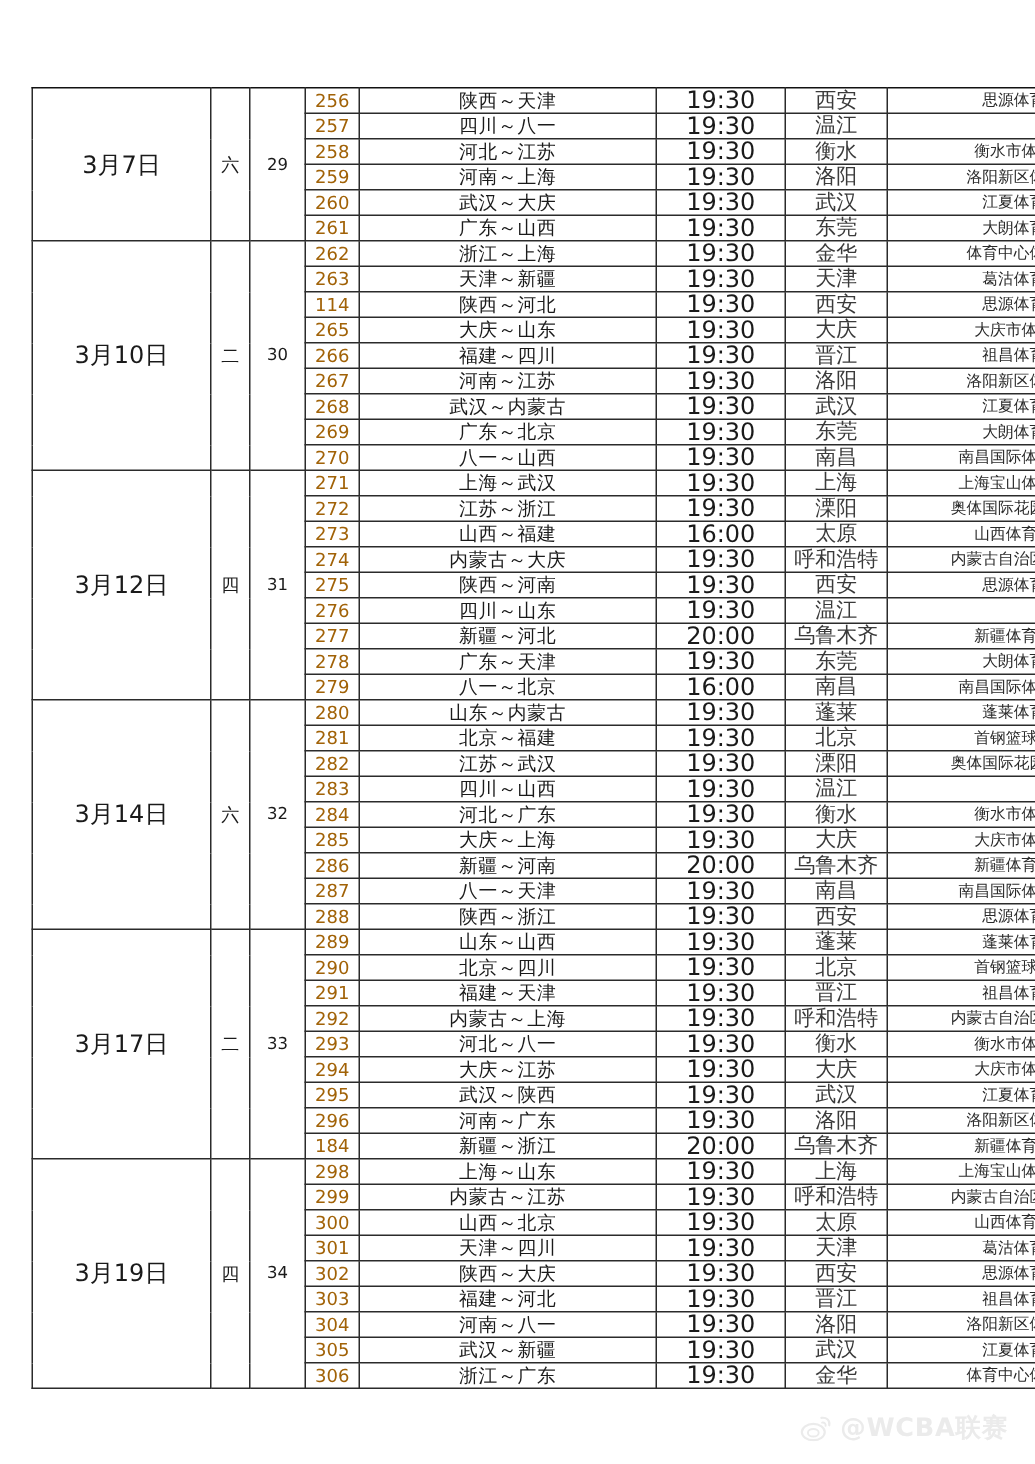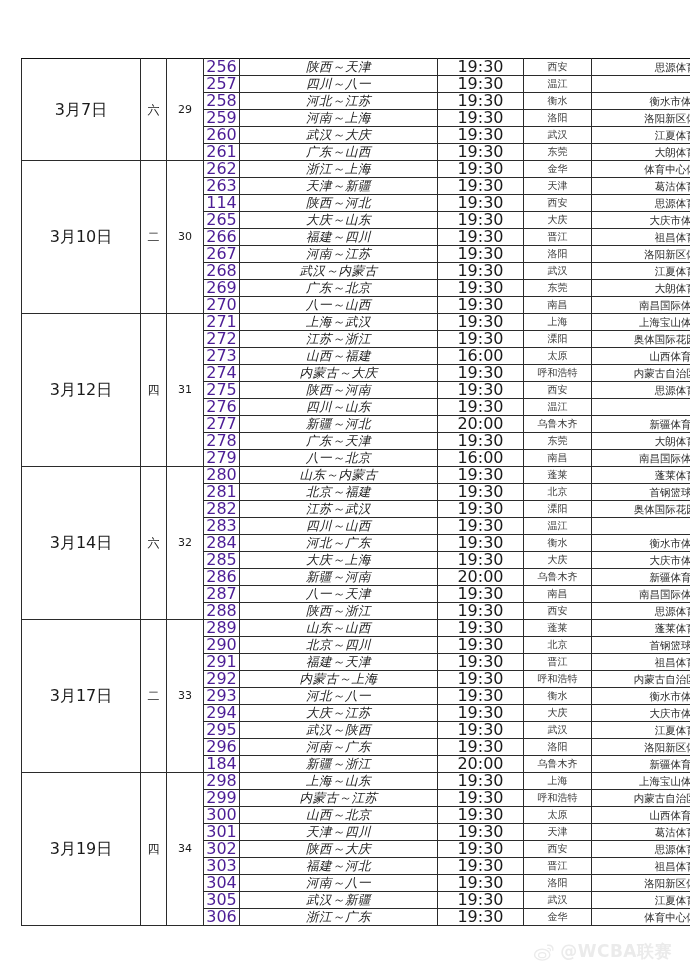--- a/index.html
+++ b/index.html
@@ -54,34 +54,33 @@
     font-size: 16px;
     letter-spacing: 0px;
   }
   td.wday-cell {
     font-size: 12px;
   }
   td.round-cell {
     font-size: 11px;
   }
   td.no-cell {
-    font-size: 16px;
-    color: #4c1d95;
+    font-size: 12px;
+    color: #a16207;
     border-right-width: 1px;
   }
   td.match-cell {
     font-size: 12.5px;
     letter-spacing: 0.5px;
-    font-style: italic;
   }
   td.time-cell {
     font-size: 16px;
   }
   td.city-cell {
-    font-size: 10px;
+    font-size: 14px;
     color: #3a3a3a;
   }
   td.venue-cell {
     font-size: 10.5px;
     color: #2a2a2a;
   }
 
   
   tr.block-start > td {
     border-top: 1.6px solid #111;

